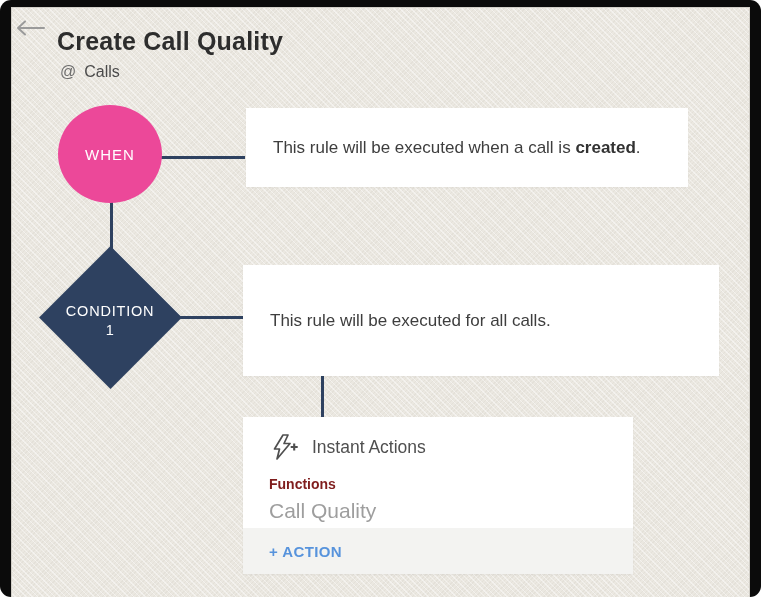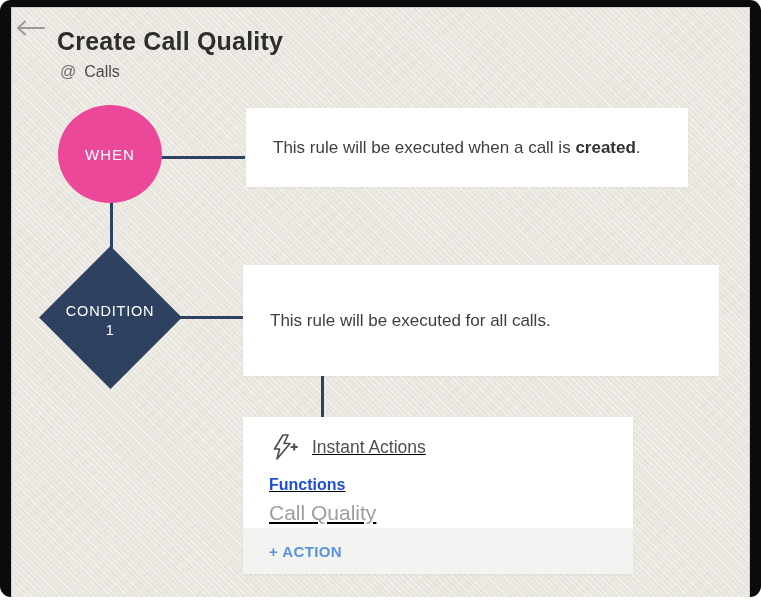--- a/index.html
+++ b/index.html
@@ -83,31 +83,30 @@
   .card-when{ left:246px; top:108px; width:442px; height:79px; }
   .card-condition{ left:243px; top:245px; width:476px; height:111px;margin-top:20px; }
   .card b{ color:#323232; }
 
   
   .actions-panel{
     position:absolute; left:243px; top:417px;
     width:390px; height:157px;
     background:#ffffff;
     box-shadow:0 1px 2px rgba(0,0,0,0.05);
-    text-decoration:underline;
   }
   .panel-header{
     display:flex; align-items:center;
     padding:15px 0 0 26px;
   }
   .panel-header .icon{ width:30px; height:30px; display:flex; align-items:center; justify-content:center; }
   .panel-title{ margin-left:13px; font-size:17.5px; color:#4f4f4f; }
   .group-label{
     margin:14px 0 0 26px;
-    font-size:16px; font-weight:bold; color:#1d4ed8;
+    font-size:14px; font-weight:bold; color:#7f1d1d;
   }
   .group-item{
     margin:7px 0 0 26px;
     font-size:21px; color:#9e9e9e;
     cursor:pointer;
   }
   .action-bar{
     position:absolute; left:0; right:0; bottom:0; height:46px;
     background:#f3f3f1;
     display:flex; align-items:center;

